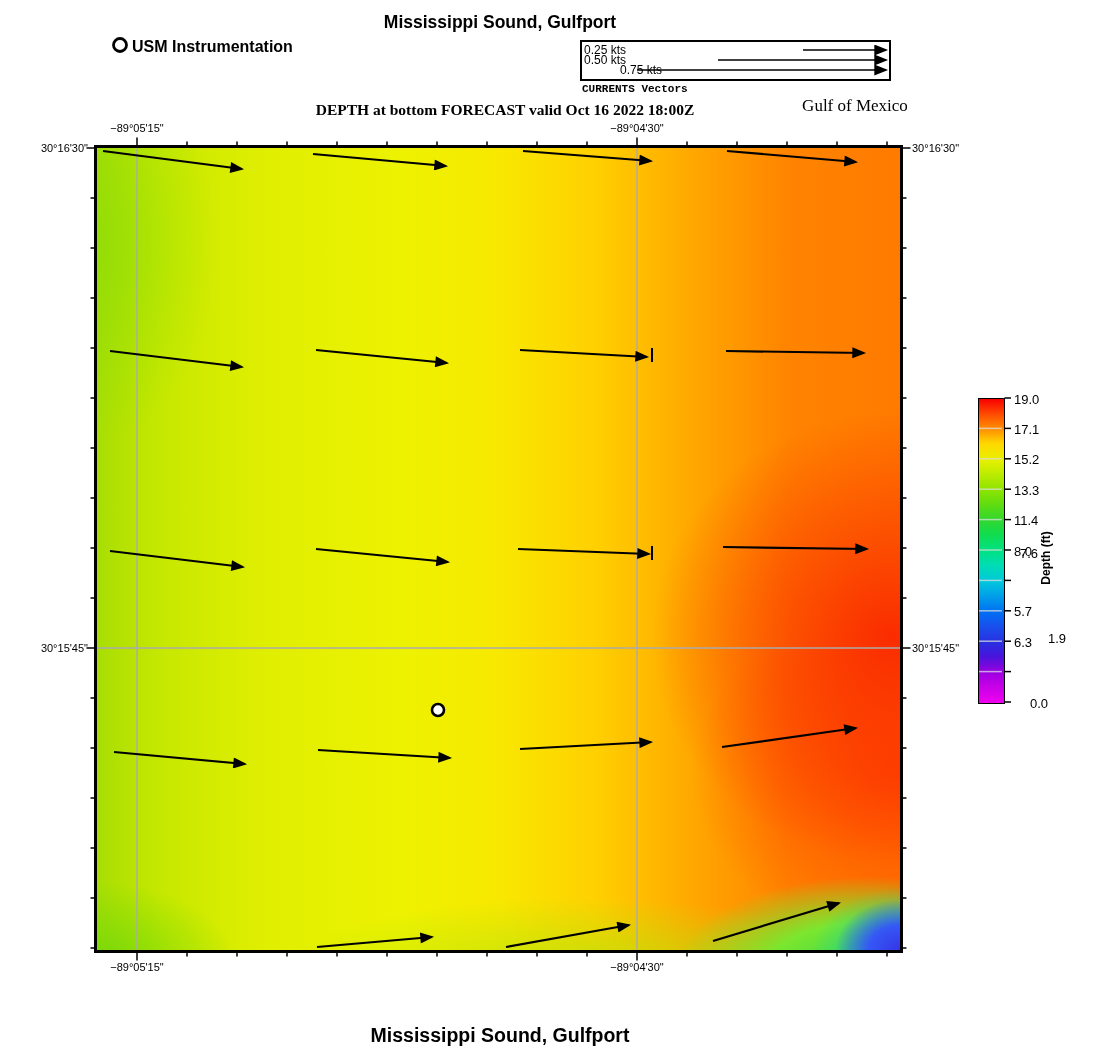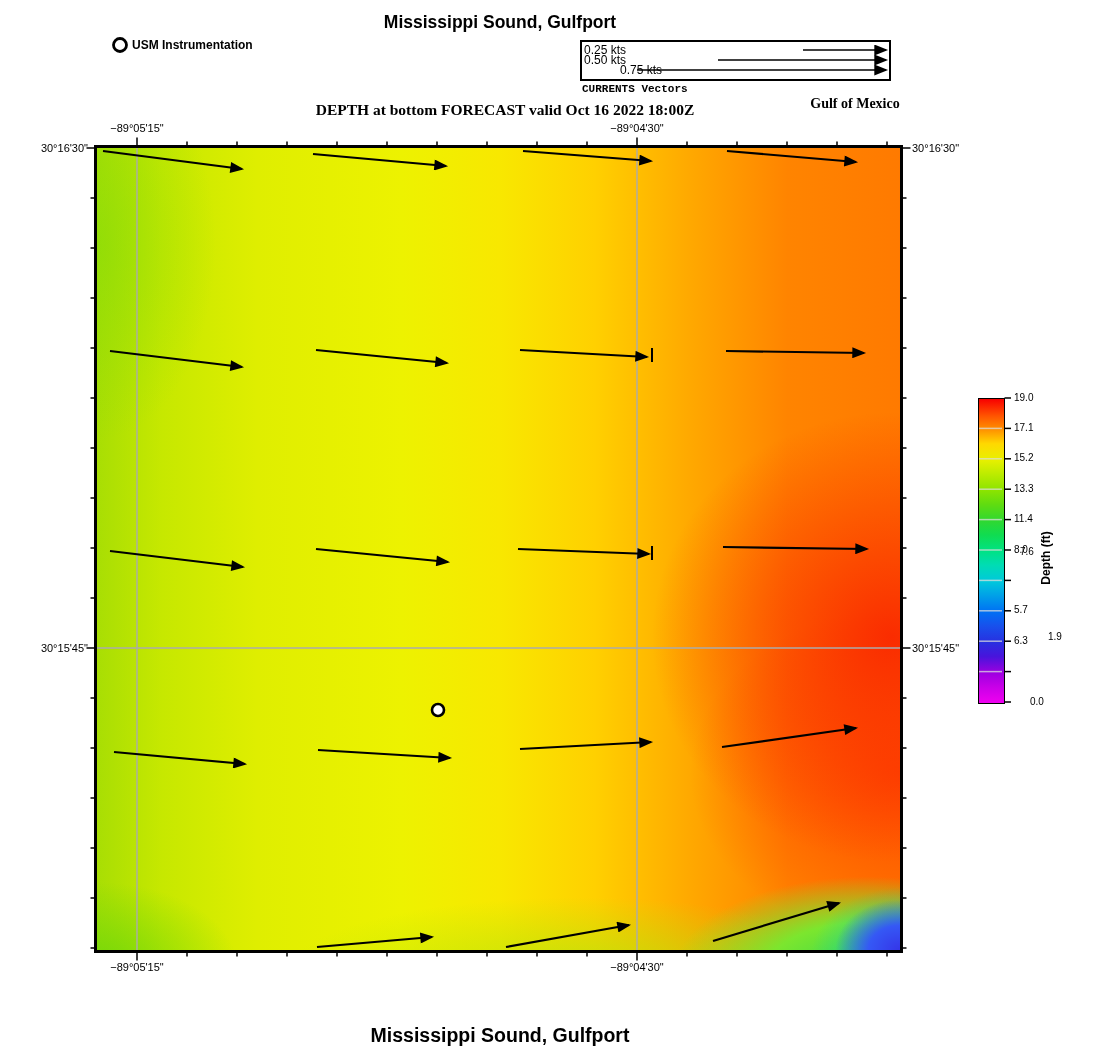--- a/index.html
+++ b/index.html
@@ -5,45 +5,45 @@
   html,body{margin:0;padding:0;}
   body{
     width:1100px;height:1050px;position:relative;background:#ffffff;
     font-family:"Liberation Sans","DejaVu Sans",sans-serif;color:#000;
     overflow:hidden;
   }
   .abs{position:absolute;}
   .ctr{transform:translateX(-50%);white-space:nowrap;}
   #title-top{top:12px;left:500px;font-size:17.5px;font-weight:bold;}
   #title-bottom{top:1024px;left:500px;font-size:19.5px;font-weight:bold;}
-  #usm-label{top:38px;left:132px;font-size:12px;font-weight:bold;white-space:nowrap;}
+  #usm-label{top:38px;left:132px;font-size:16px;font-weight:bold;white-space:nowrap;}
   #currents-caption{top:83px;left:582px;font-size:11px;font-weight:bold;white-space:nowrap;font-family:Liberation Mono, monospace;}
   #depth-caption{top:101px;left:505px;font-size:15.5px;font-weight:bold;
     font-family:"Liberation Serif","DejaVu Serif",serif;}
-  #gulf-label{top:96px;left:855px;font-size:14px;font-weight:bold;
+  #gulf-label{top:96px;left:855px;font-size:17px;font-weight:normal;
     font-family:"Liberation Serif","DejaVu Serif",serif;}
   #vector-legend-box{left:580px;top:40px;width:311px;height:41px;border:2.5px solid #000;background:#fff;box-sizing:border-box;}
   .vleg-label{position:absolute;font-size:12px;font-weight:normal;line-height:11px;white-space:nowrap;}
   #map-panel{left:97px;top:148px;width:803px;height:802px;border:3px solid #000;box-sizing:content-box;margin-left:-3px;margin-top:-3px;
     background:
       radial-gradient(90px 70px at 100% 100%, #3535e8 0%, #3558f5 35%, rgba(53,88,245,0) 72%),
       radial-gradient(150px 110px at 101% 101%, #00cfc0 0%, rgba(0,207,192,0) 65%),
       radial-gradient(260px 130px at 96% 103%, #2ed84e 0%, #7ce62e 40%, rgba(124,230,46,0) 75%),
       radial-gradient(420px 110px at 60% 103%, rgba(182,228,10,0.85) 0%, rgba(182,228,10,0) 70%),
       radial-gradient(200px 120px at 0% 102%, rgba(110,215,10,0.9) 0%, rgba(110,215,10,0) 70%),
       radial-gradient(170px 280px at 0% 12%, rgba(130,220,10,0.55) 0%, rgba(130,220,10,0) 70%),
       radial-gradient(320px 300px at 99% 61%, rgba(250,40,0,0.95) 0%, rgba(250,40,0,0) 75%),
       radial-gradient(280px 220px at 100% 78%, rgba(255,60,0,0.8) 0%, rgba(255,60,0,0) 75%),
       linear-gradient(90deg, #a8de04 0%, #c6e800 8%, #dfee00 20%, #edf200 38%, #f8e800 50%, #ffd000 62%, #ffa800 74%, #ff8400 86%, #ff7a00 100%);
   }
   #overlay{left:0;top:0;width:1100px;height:1050px;pointer-events:none;overflow:visible;}
   .tick-label{position:absolute;font-size:11px;white-space:nowrap;}
   .tick-label.yl{text-align:right;width:70px;}
   #colorbar{left:978px;top:398px;width:25px;height:304px;border:1.5px solid #000;box-sizing:content-box;}
-  .cbar-label{position:absolute;font-size:10px;left:1014px;white-space:nowrap;text-align:right;}
+  .cbar-label{position:absolute;font-size:13px;left:1014px;white-space:nowrap;text-align:right;}
   #colorbar-title{left:1046px;top:558px;font-size:12px;font-weight:bold;
     transform:translate(-50%,-50%) rotate(-90deg);white-space:nowrap;}
 </style>
 </head>
 <body>
 
 <div class="abs ctr" id="title-top">Mississippi Sound, Gulfport</div>
 
 <div class="abs" id="usm-label">USM Instrumentation</div>
 

